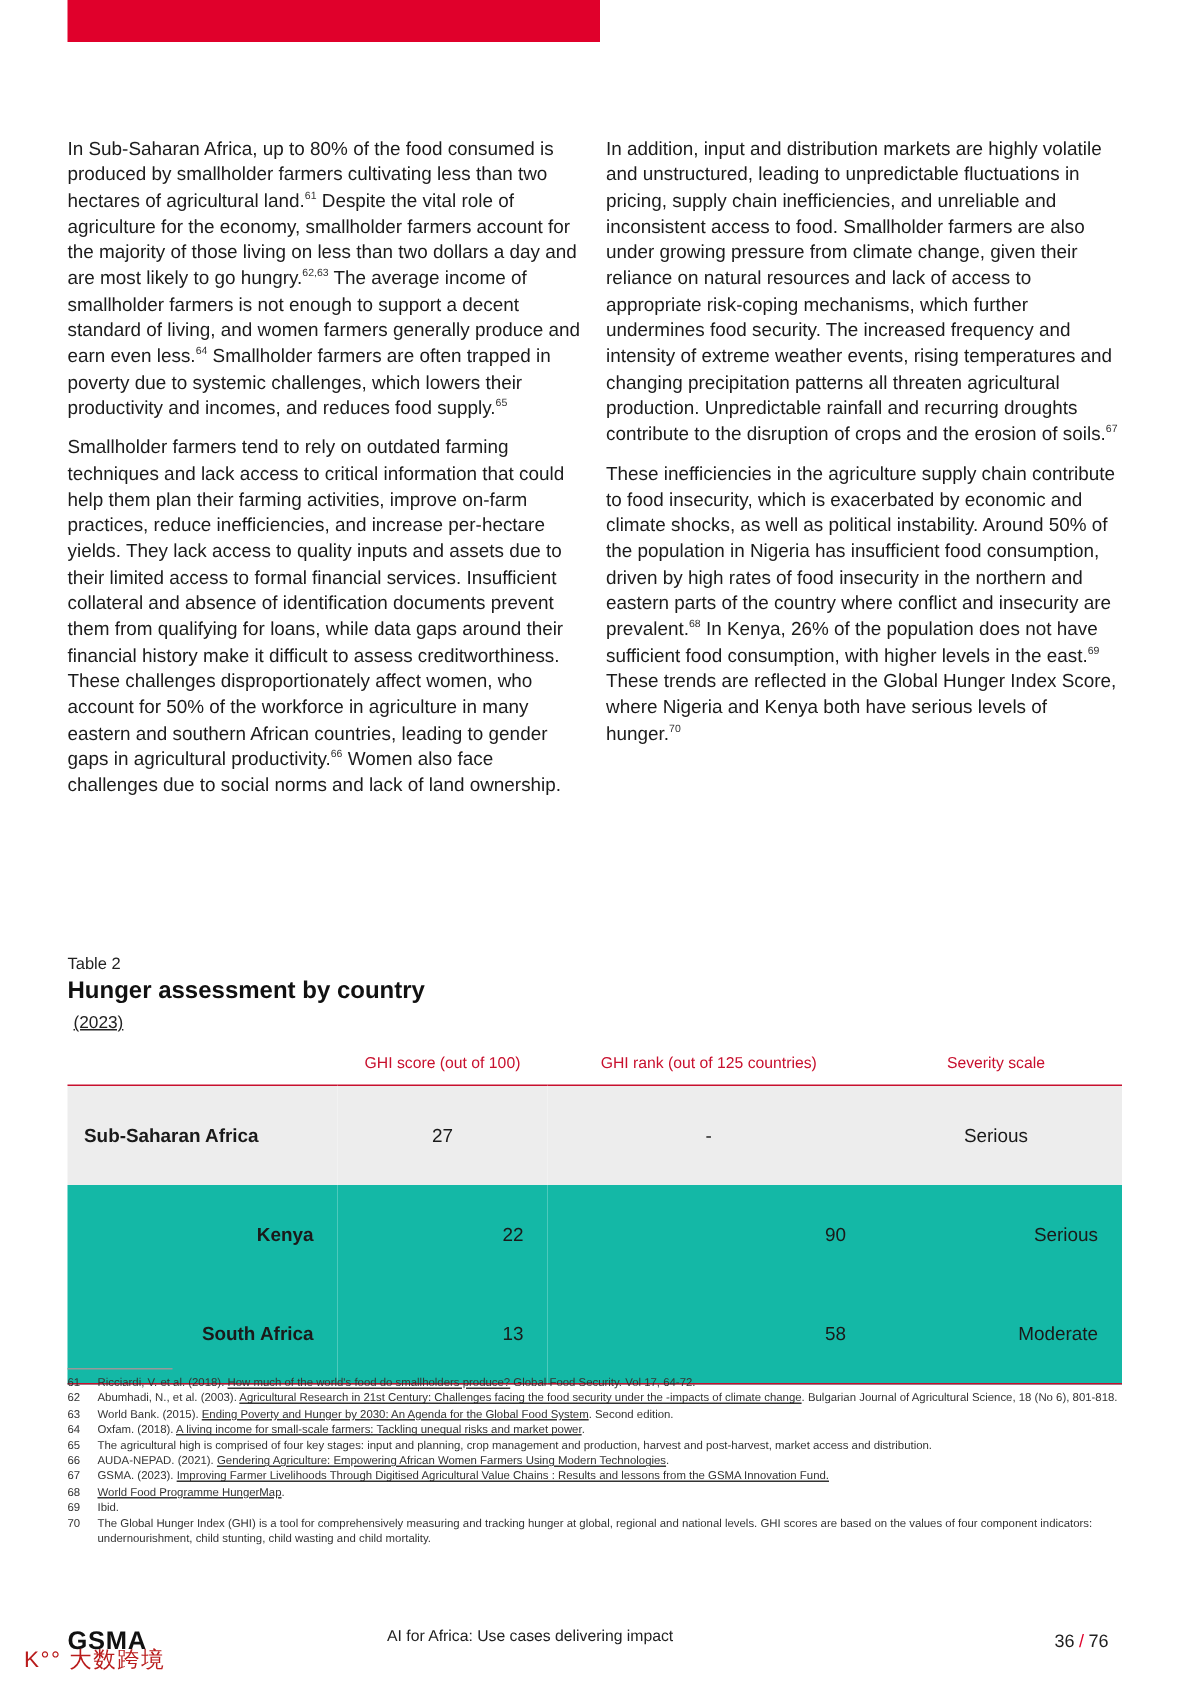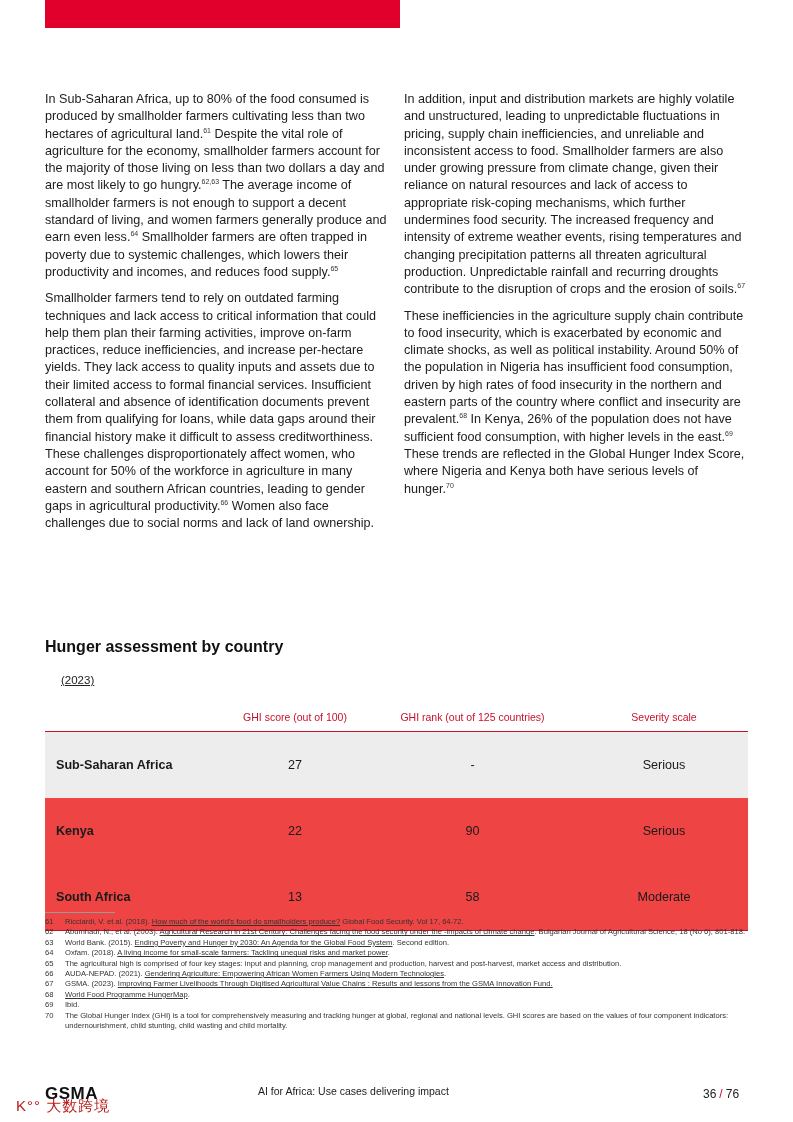--- a/index.html
+++ b/index.html
@@ -9,27 +9,27 @@
   }
   .red-bar { position: absolute; left: 45px; top: 0; width: 355px; height: 28px; background: #e0002b; }
   .col { position: absolute; top: 91px; width: 342px; font-size: 12.6px; line-height: 17.3px; color: #1c1c1c; }
   .col.left { left: 45px; }
   .col.right { left: 404px; }
   .col p { margin: 0 0 9px 0; }
   sup { font-size: 7px; line-height: 0; vertical-align: super; color: #333; }
   .table-block { position: absolute; left: 45px; top: 636px; width: 703px; }
   .tbl-kicker { font-size: 11px; color: #222; margin: 0; line-height: 14px; }
   .tbl-title { font-size: 16px; font-weight: bold; margin: 1px 0 0 0; line-height: 20px; color: #111; }
-  .tbl-year { font-size: 11.5px; margin: 16px; line-height: 14px; color: #222; text-decoration: underline; }
+  .tbl-year { font-size: 11.5px; margin: 4px; line-height: 14px; color: #222; text-decoration: underline; }
   table { width: 703px; border-collapse: collapse; margin-top: 6px; }
   th { color: #c8102e; font-size: 10.5px; font-weight: normal; text-align: center; height: 28px; padding: 0; border-bottom: 1px solid #c8102e; }
   td { height: 34px; font-size: 12.6px; text-align: center; padding: 16px; }
   td.country { text-align: left; padding-left: 11px; font-weight: bold; font-size: 12.6px; }
   tr.shade td { background: #ededed; }
-  tr.light td { background: #ef4444; }
+  tr.light td { background: #14b8a6; text-align: right; }
   tr.last td { border-bottom: 1px solid #c8102e; }
   .source { font-size: 9.5px; margin-top: 6px; color: #222; }
   .source a { color: #222; text-decoration: underline; }
   .fn-rule { position: absolute; left: 45px; top: 912px; width: 70px; height: 1px; background: #999; }
   .footnotes { position: absolute; left: 45px; top: 917px; width: 705px; font-size: 7.6px; line-height: 10.4px; color: #333; }
   .fn { display: flex; }
   .fn .num { width: 20px; flex-shrink: 0; }
   .fn .txt { flex: 1; }
   .fn a { color: #333; text-decoration: underline; }
   .footer-logo { position: absolute; left: 45px; top: 1084px; font-size: 17px; font-weight: bold; letter-spacing: 0.5px; color: #111; }
@@ -46,20 +46,21 @@
 <div class="col left">
     <p><span>In Sub-Saharan Africa, up to 80% of the food consumed is produced by smallholder farmers cultivating less than two hectares of agricultural land.</span><sup>61</sup><span> Despite the vital role of agriculture for the economy, smallholder farmers account for the majority of those living on less than two dollars a day and are most likely to go hungry.</span><sup>62,63</sup><span> The average income of smallholder farmers is not enough to support a decent standard of living, and women farmers generally produce and earn even less.</span><sup>64</sup><span> Smallholder farmers are often trapped in poverty due to systemic challenges, which lowers their productivity and incomes, and reduces food supply.</span><sup>65</sup></p>
     <p><span>Smallholder farmers tend to rely on outdated farming techniques and lack access to critical information that could help them plan their farming activities, improve on-farm practices, reduce inefficiencies, and increase per-hectare yields. They lack access to quality inputs and assets due to their limited access to formal financial services. Insufficient collateral and absence of identification documents prevent them from qualifying for loans, while data gaps around their financial history make it difficult to assess creditworthiness. These challenges disproportionately affect women, who account for 50% of the workforce in agriculture in many eastern and southern African countries, leading to gender gaps in agricultural productivity.</span><sup>66</sup><span> Women also face challenges due to social norms and lack of land ownership.</span></p>
   </div>
 <div class="col right">
     <p><span>In addition, input and distribution markets are highly volatile and unstructured, leading to unpredictable fluctuations in pricing, supply chain inefficiencies, and unreliable and inconsistent access to food. Smallholder farmers are also under growing pressure from climate change, given their reliance on natural resources and lack of access to appropriate risk-coping mechanisms, which further undermines food security. The increased frequency and intensity of extreme weather events, rising temperatures and changing precipitation patterns all threaten agricultural production. Unpredictable rainfall and recurring droughts contribute to the disruption of crops and the erosion of soils.</span><sup>67</sup></p>
     <p><span>These inefficiencies in the agriculture supply chain contribute to food insecurity, which is exacerbated by economic and climate shocks, as well as political instability. Around 50% of the population in Nigeria has insufficient food consumption, driven by high rates of food insecurity in the northern and eastern parts of the country where conflict and insecurity are prevalent.</span><sup>68</sup><span> In Kenya, 26% of the population does not have sufficient food consumption, with higher levels in the east.</span><sup>69</sup><span> These trends are reflected in the Global Hunger Index Score, where Nigeria and Kenya both have serious levels of hunger.</span><sup>70</sup></p>
   </div>
 
 <div class="table-block">
+  <p class="tbl-kicker">Table 2</p>
   <p class="tbl-title">Hunger assessment by country</p>
   <p class="tbl-year">(2023)</p>
   <table>
     <thead>
       <tr>
         <th style="width:180px"></th>
         <th style="width:140px">GHI score (out of 100)</th>
         <th style="width:215px">GHI rank (out of 125 countries)</th>
         <th>Severity scale</th>
       </tr>

